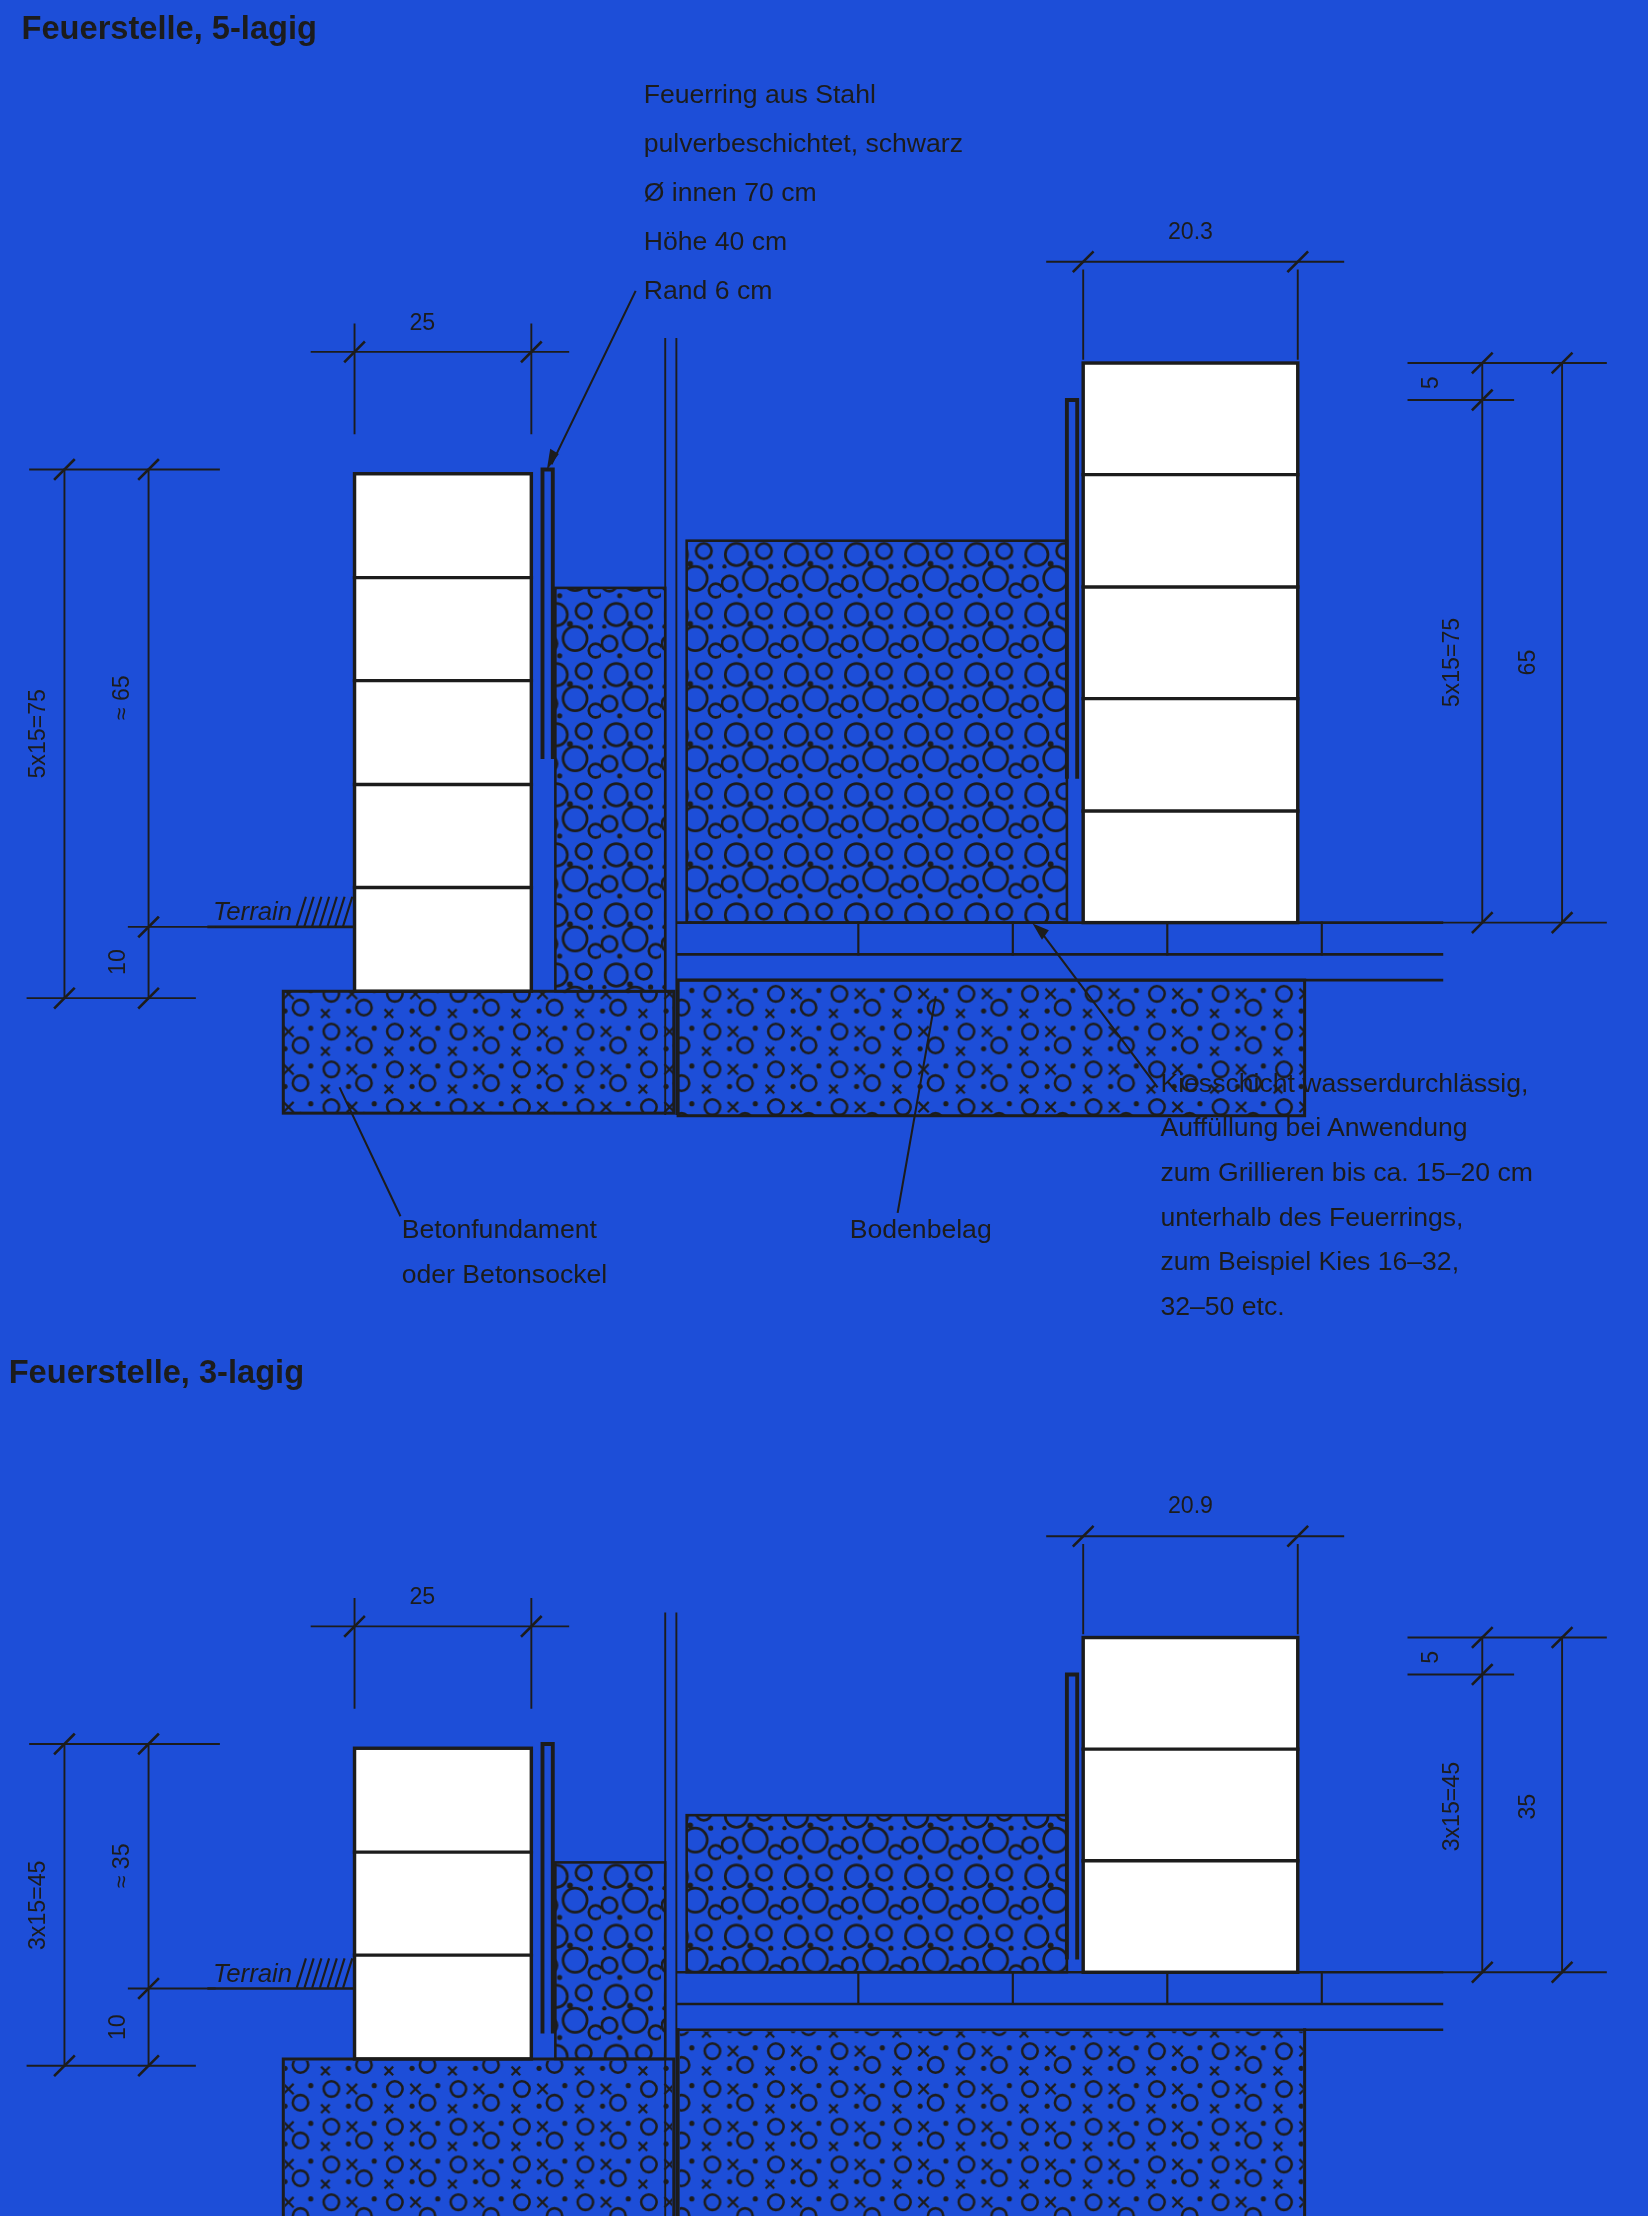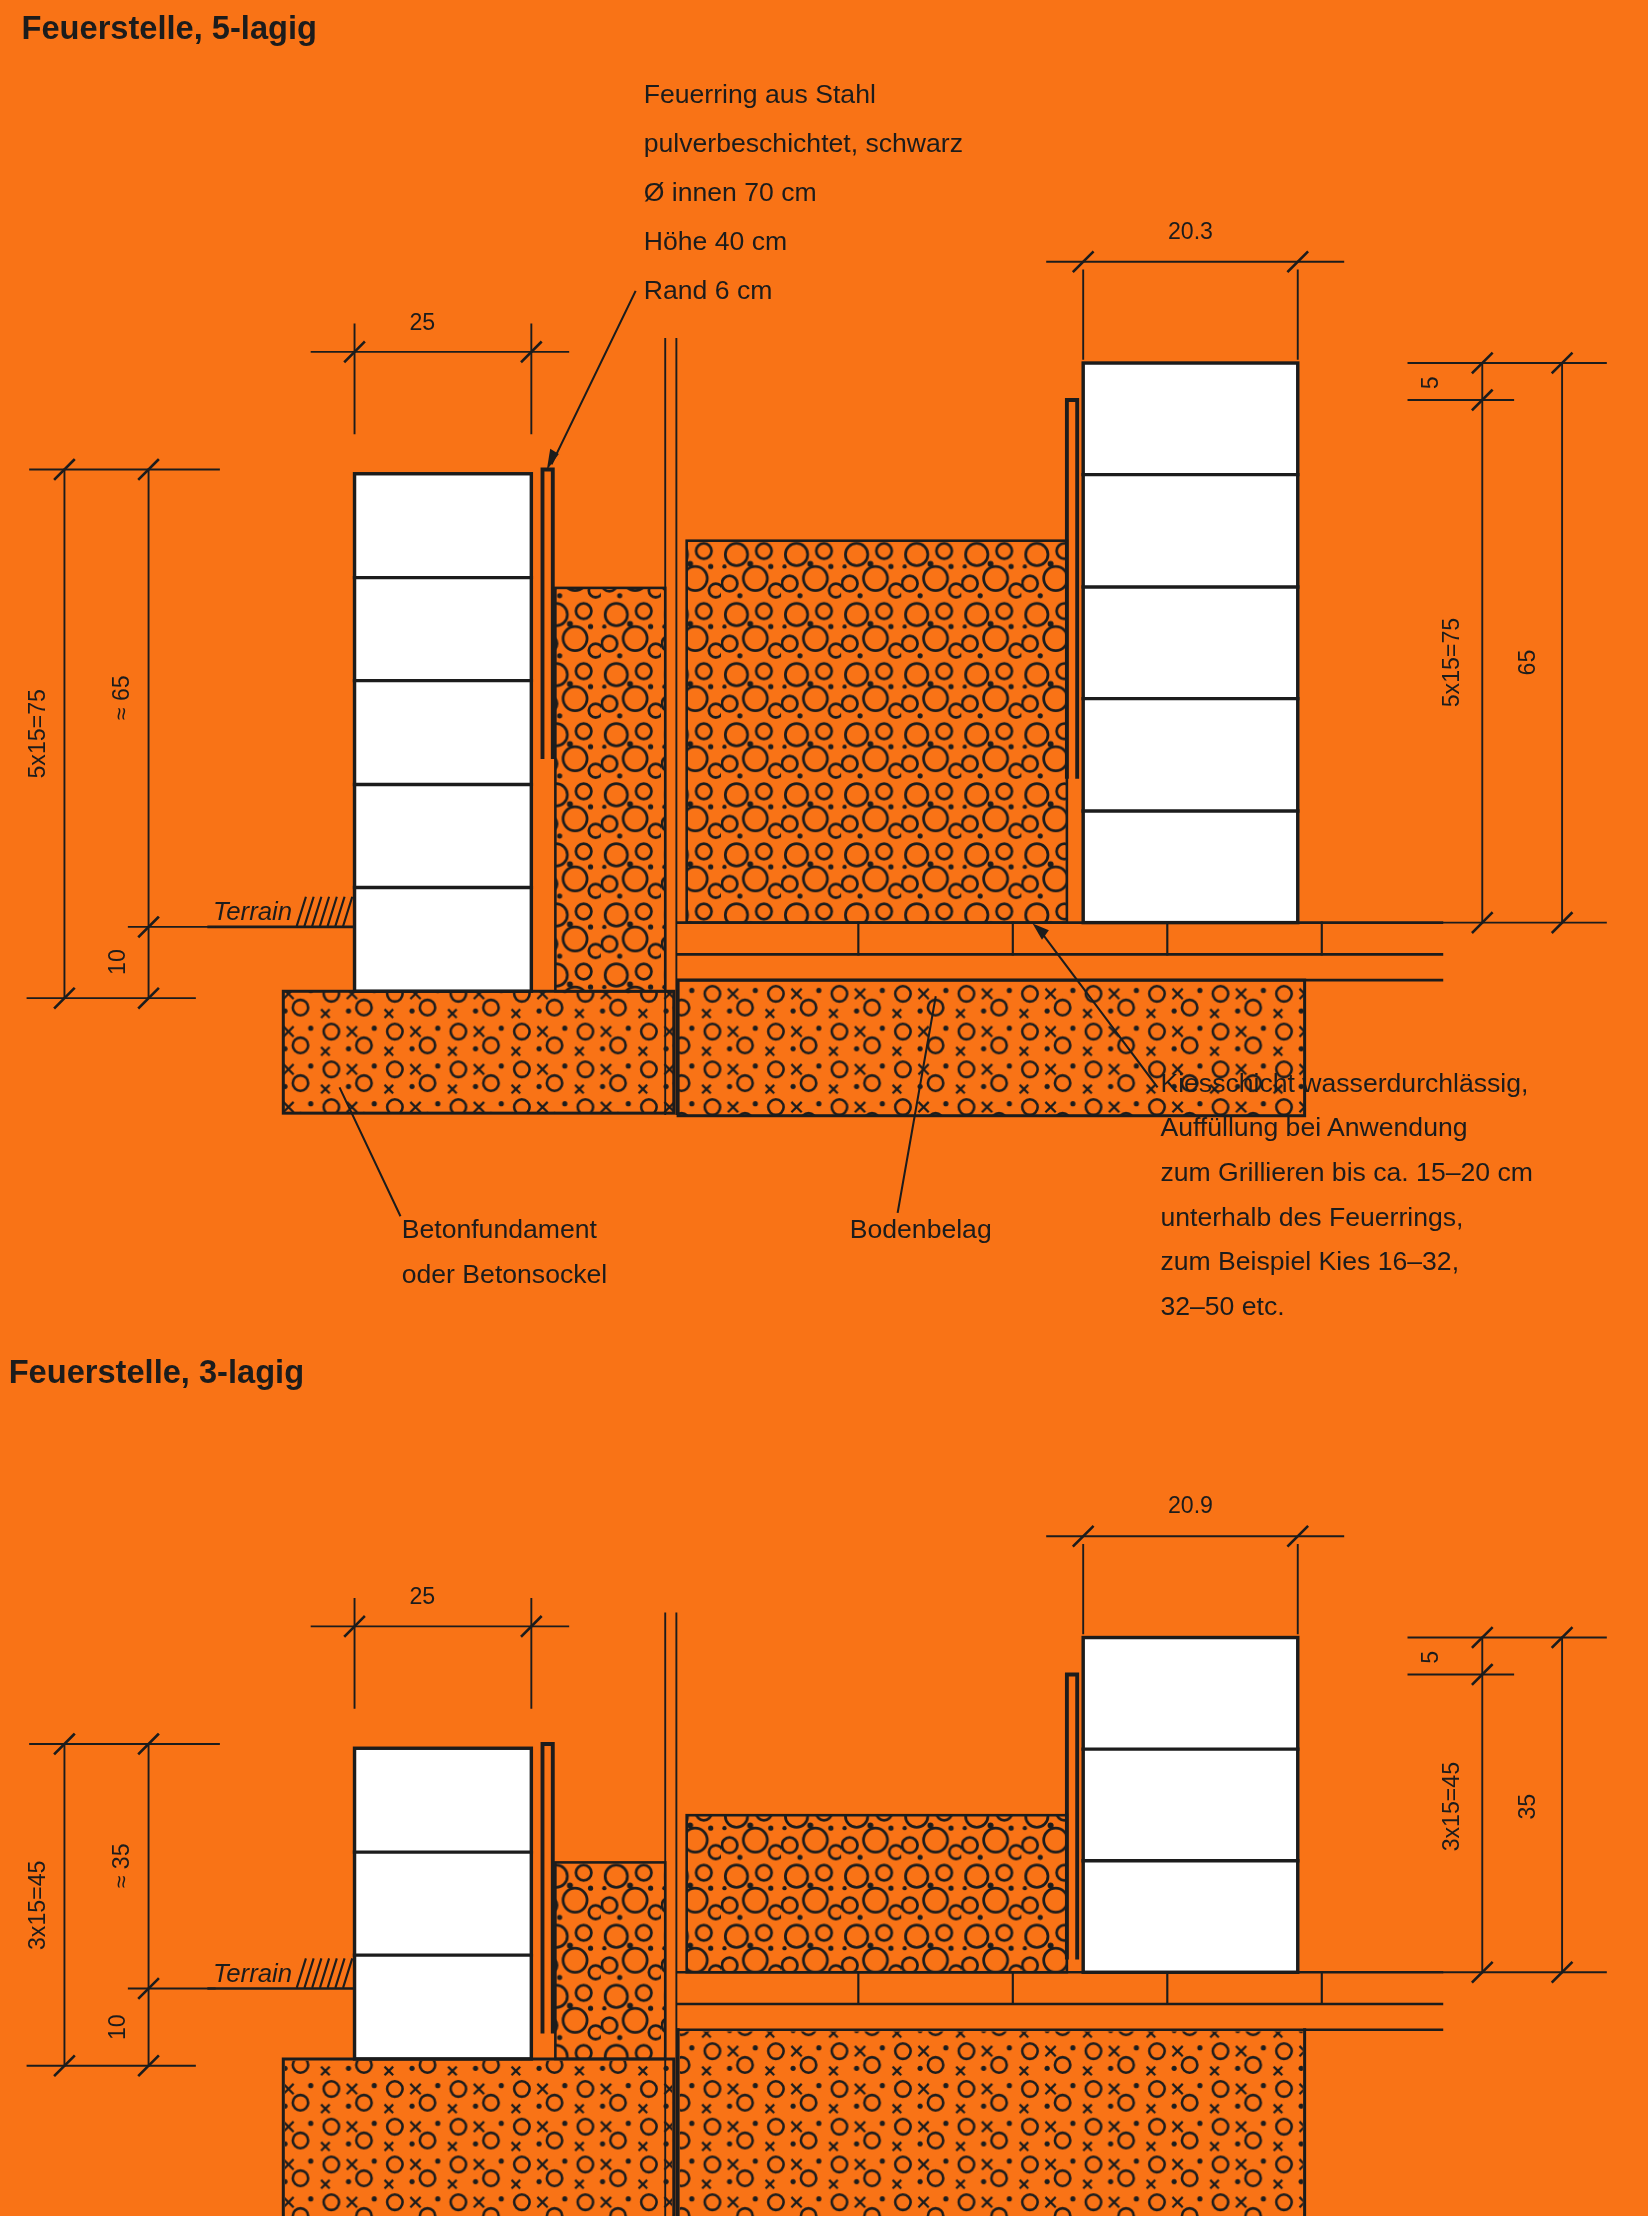--- a/index.html
+++ b/index.html
@@ -1,16 +1,16 @@
 <!DOCTYPE html>
 <html style="font-size:13.7px"><head>
 <meta charset="utf-8">
 <style>
   html,body{margin:0;padding:0;background:#ffffff;}
-  .page{position:relative;width:1648px;height:2216px;background:#f97316;overflow:hidden;
+  .page{position:relative;width:1648px;height:2216px;background:#1d4ed8;overflow:hidden;
         font-family:"Liberation Sans", sans-serif;}
   svg{display:block}
   text{fill:#1c1c1c;font-family:"Liberation Sans", sans-serif;}
   .title{font-size:38px;font-weight:bold;}
   .note{font-size:31px;}
   .dim{font-size:27px;}
   .terrain{font-size:30px;font-style:italic;}
 </style>
 </head>
 <body>

